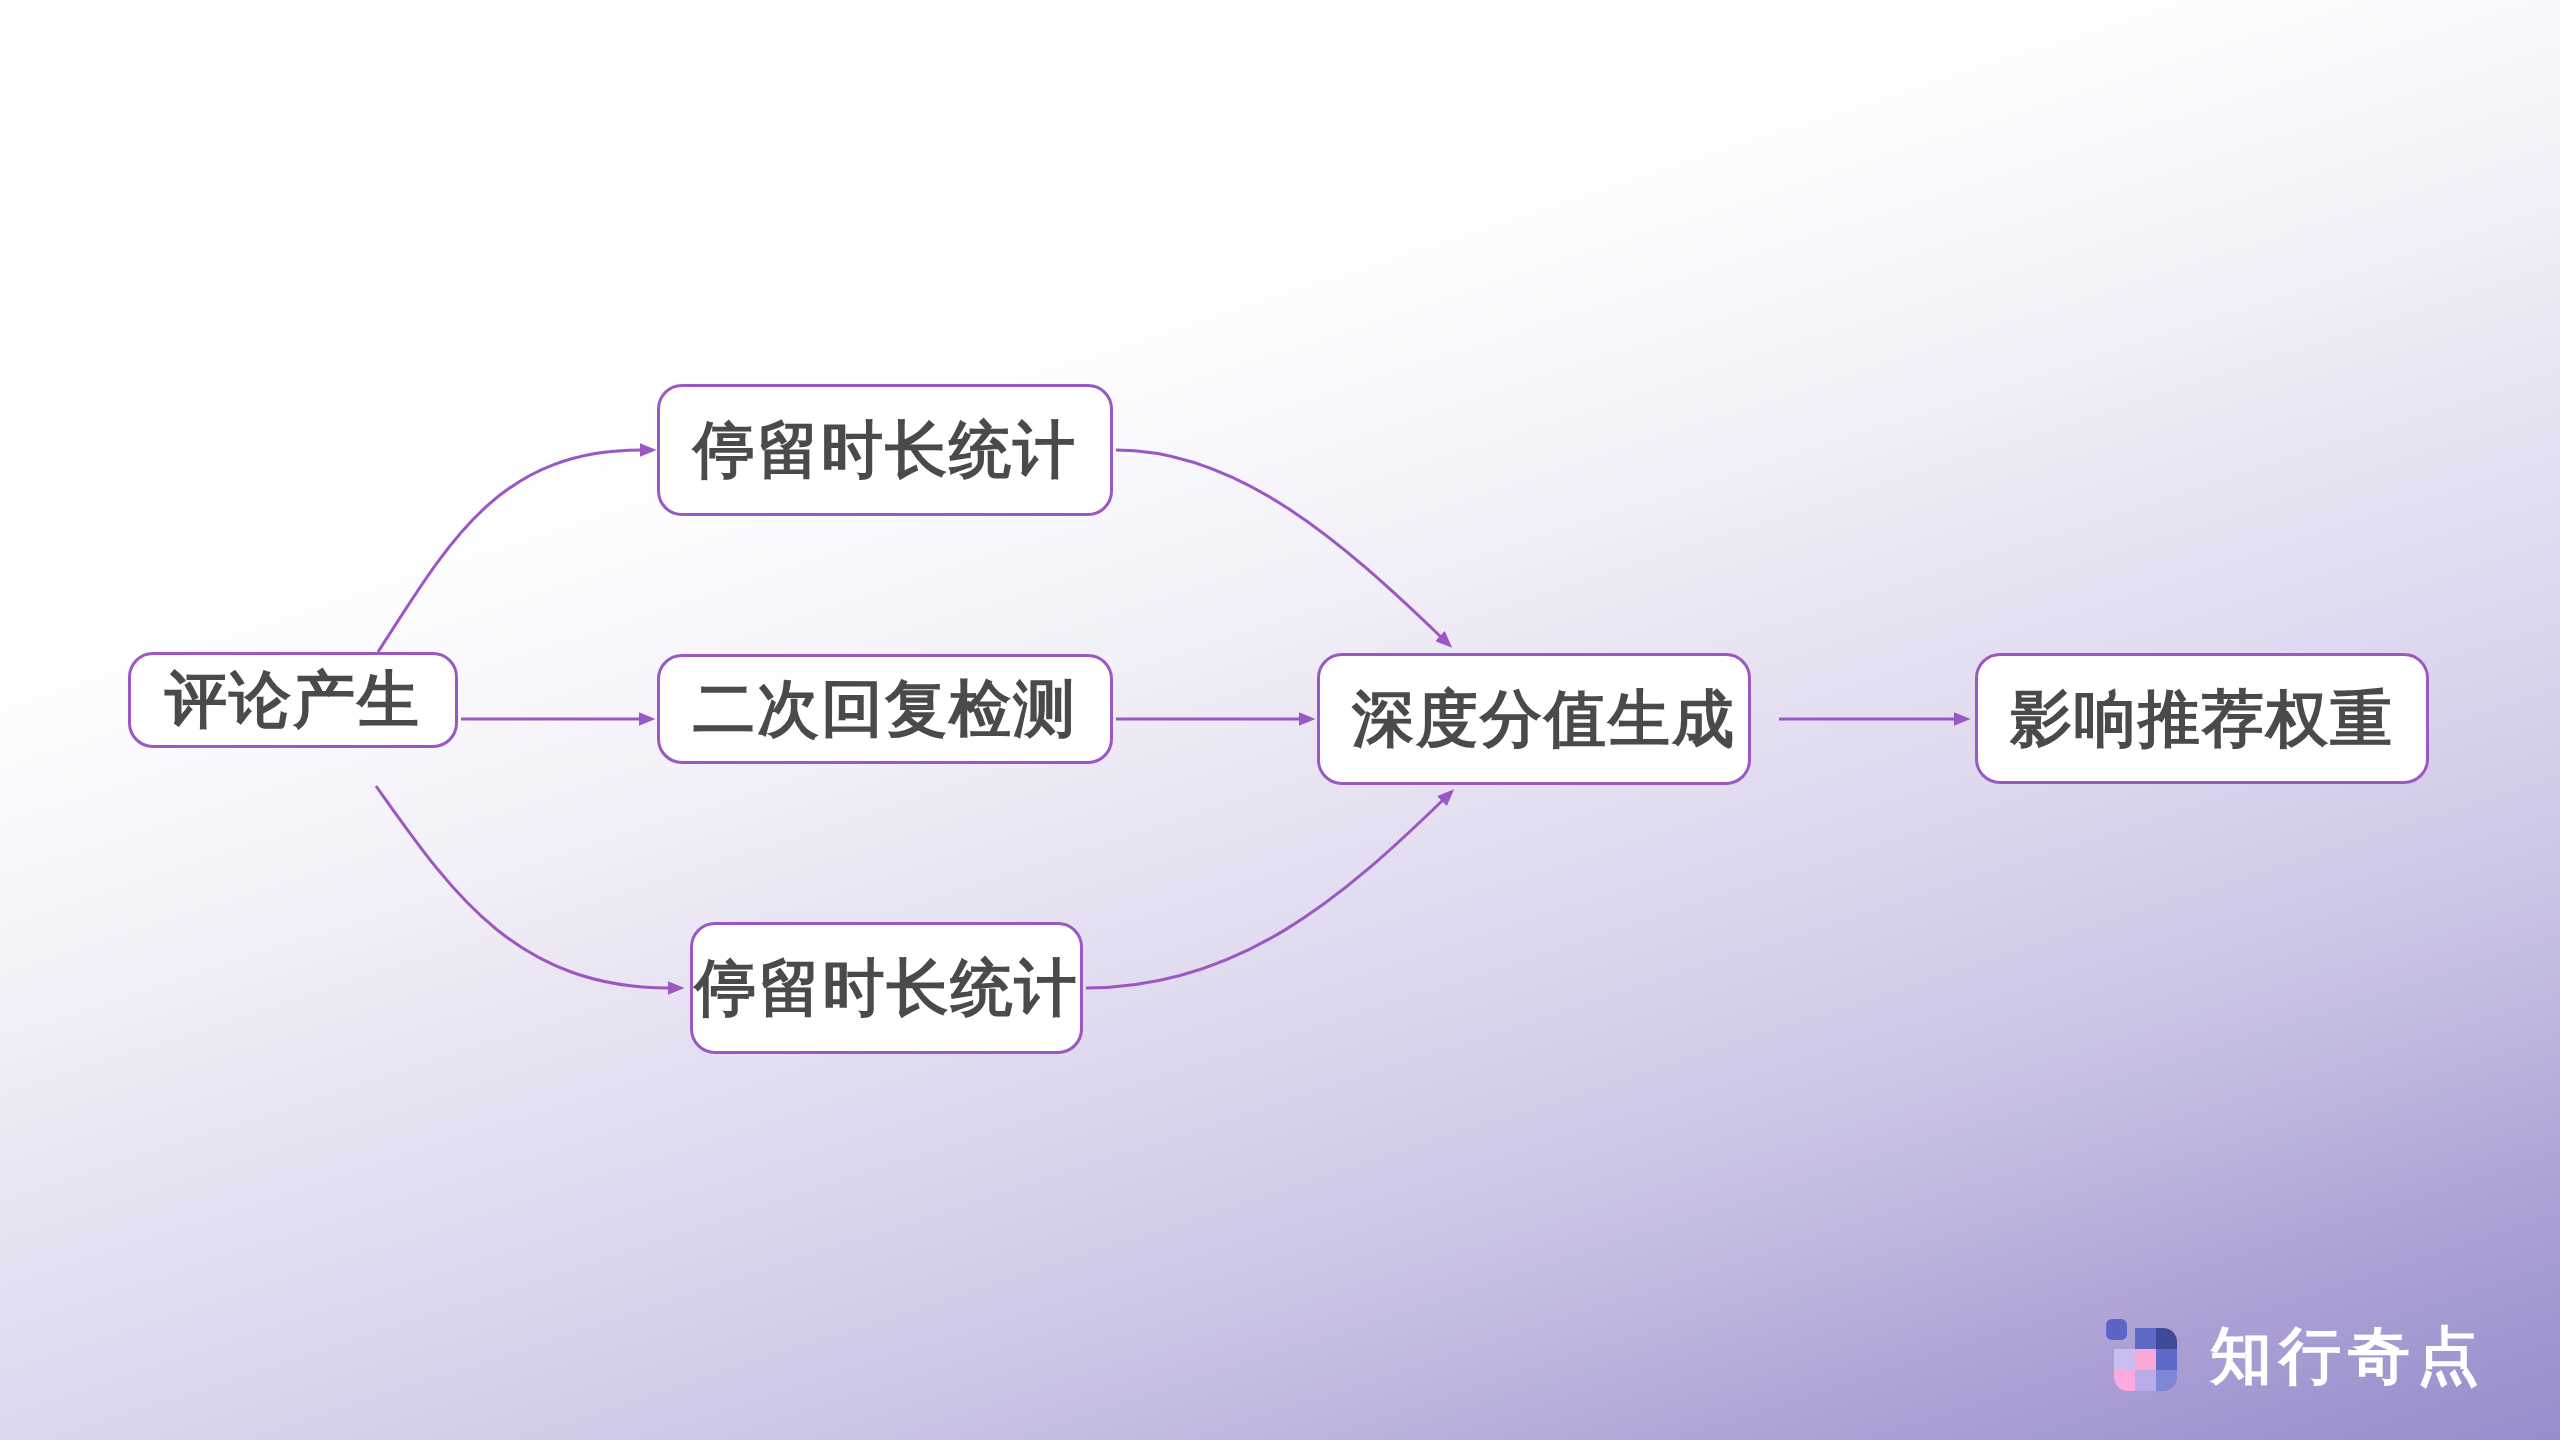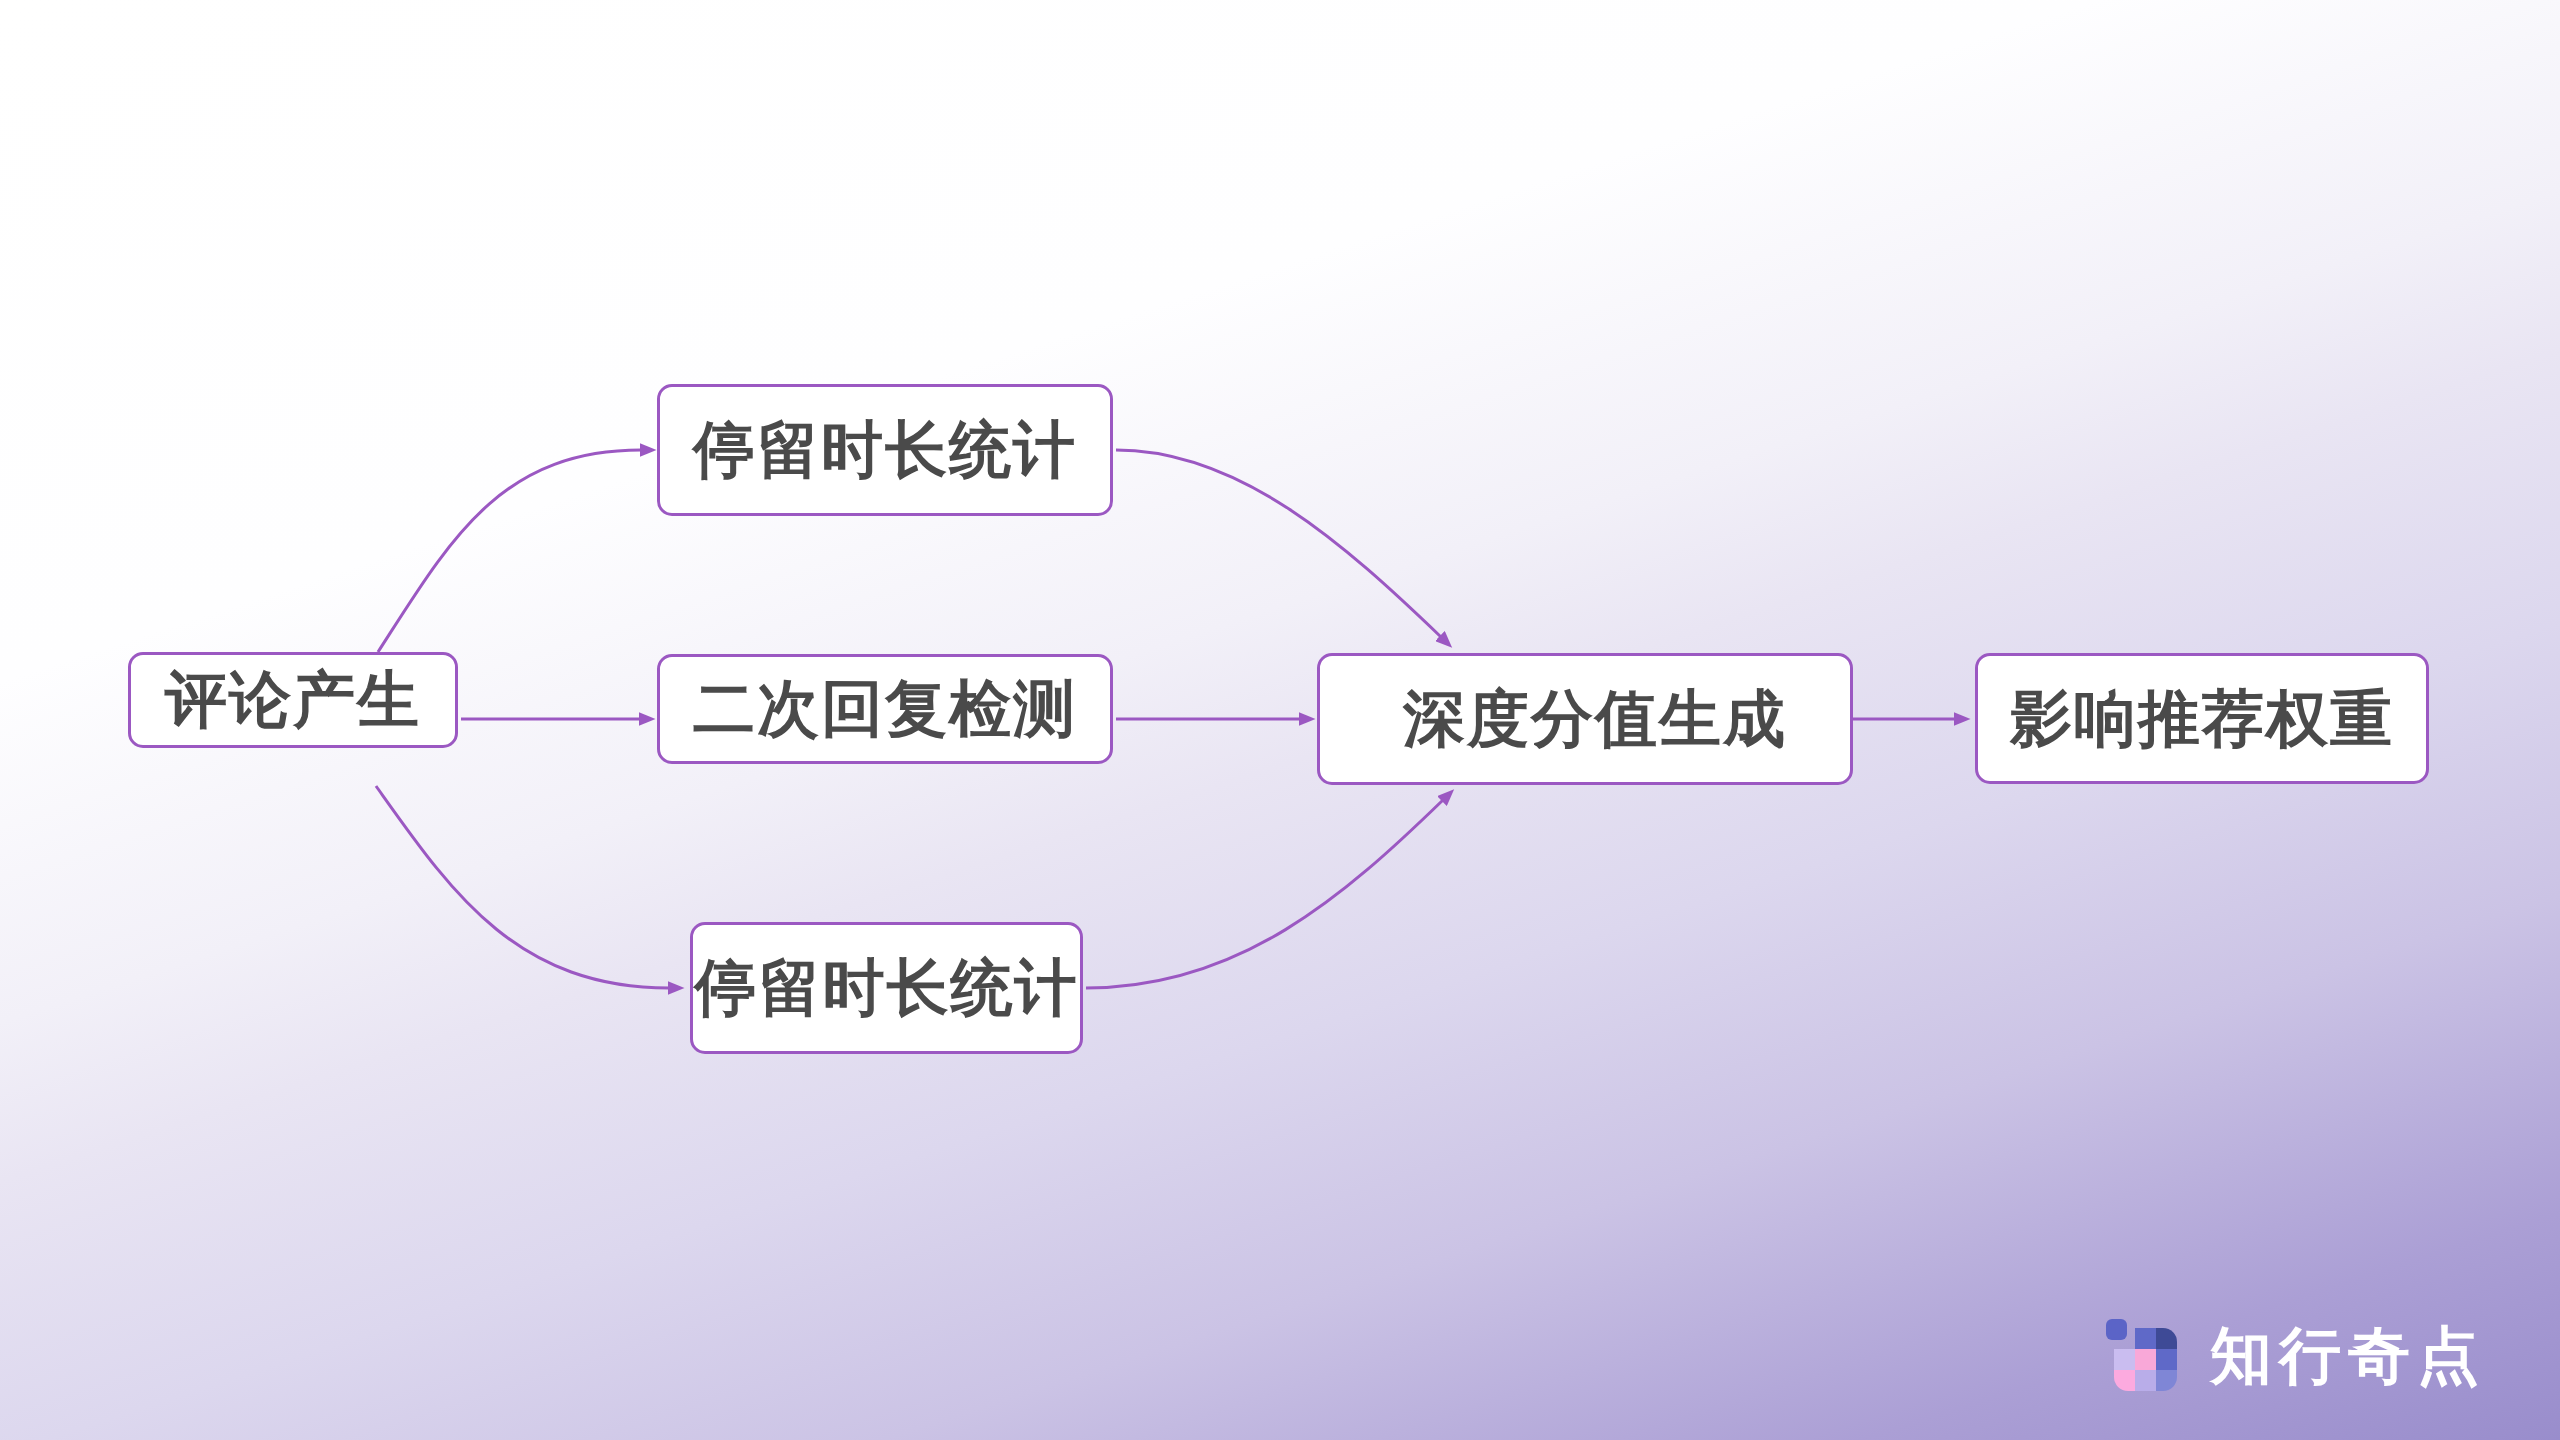--- a/index.html
+++ b/index.html
@@ -25,37 +25,37 @@
     position: absolute;
     left: 0; top: 0;
     width: 2560px; height: 1440px;
   }
 
   .node {
     position: absolute;
     box-sizing: border-box;
     background: #ffffff;
     border: 3px solid #9b58c2;
-    border-radius: 15px;
+    border-radius: 25px;
     display: flex;
     align-items: center;
     justify-content: center;
     font-size: 62px;
     font-weight: bold;
     color: #4a4a4a;
     letter-spacing: 2px;
     white-space: nowrap;
   }
 
   
   .n1 { left: 128px;  top: 652px; width: 330px; height: 96px; text-align: right; }
   .n2 { left: 657px;  top: 384px; width: 456px; height: 132px; }
   .n3 { left: 657px;  top: 654px; width: 456px; height: 110px; }
   .n4 { left: 690px;  top: 922px; width: 393px; height: 132px; }
-  .n5 { left: 1317px; top: 653px; width: 536px; height: 132px; padding-left: 20px; }
+  .n5 { left: 1317px; top: 653px; width: 434px; height: 132px; padding-left: 20px; }
   .n6 { left: 1975px; top: 653px; width: 454px; height: 131px; text-align: center; }
 
   
   .logo {
     position: absolute;
     left: 2104px; top: 1317px;
     width: 410px; height: 80px; text-align: right;
   }
   .logo-mark {
     position: absolute;

